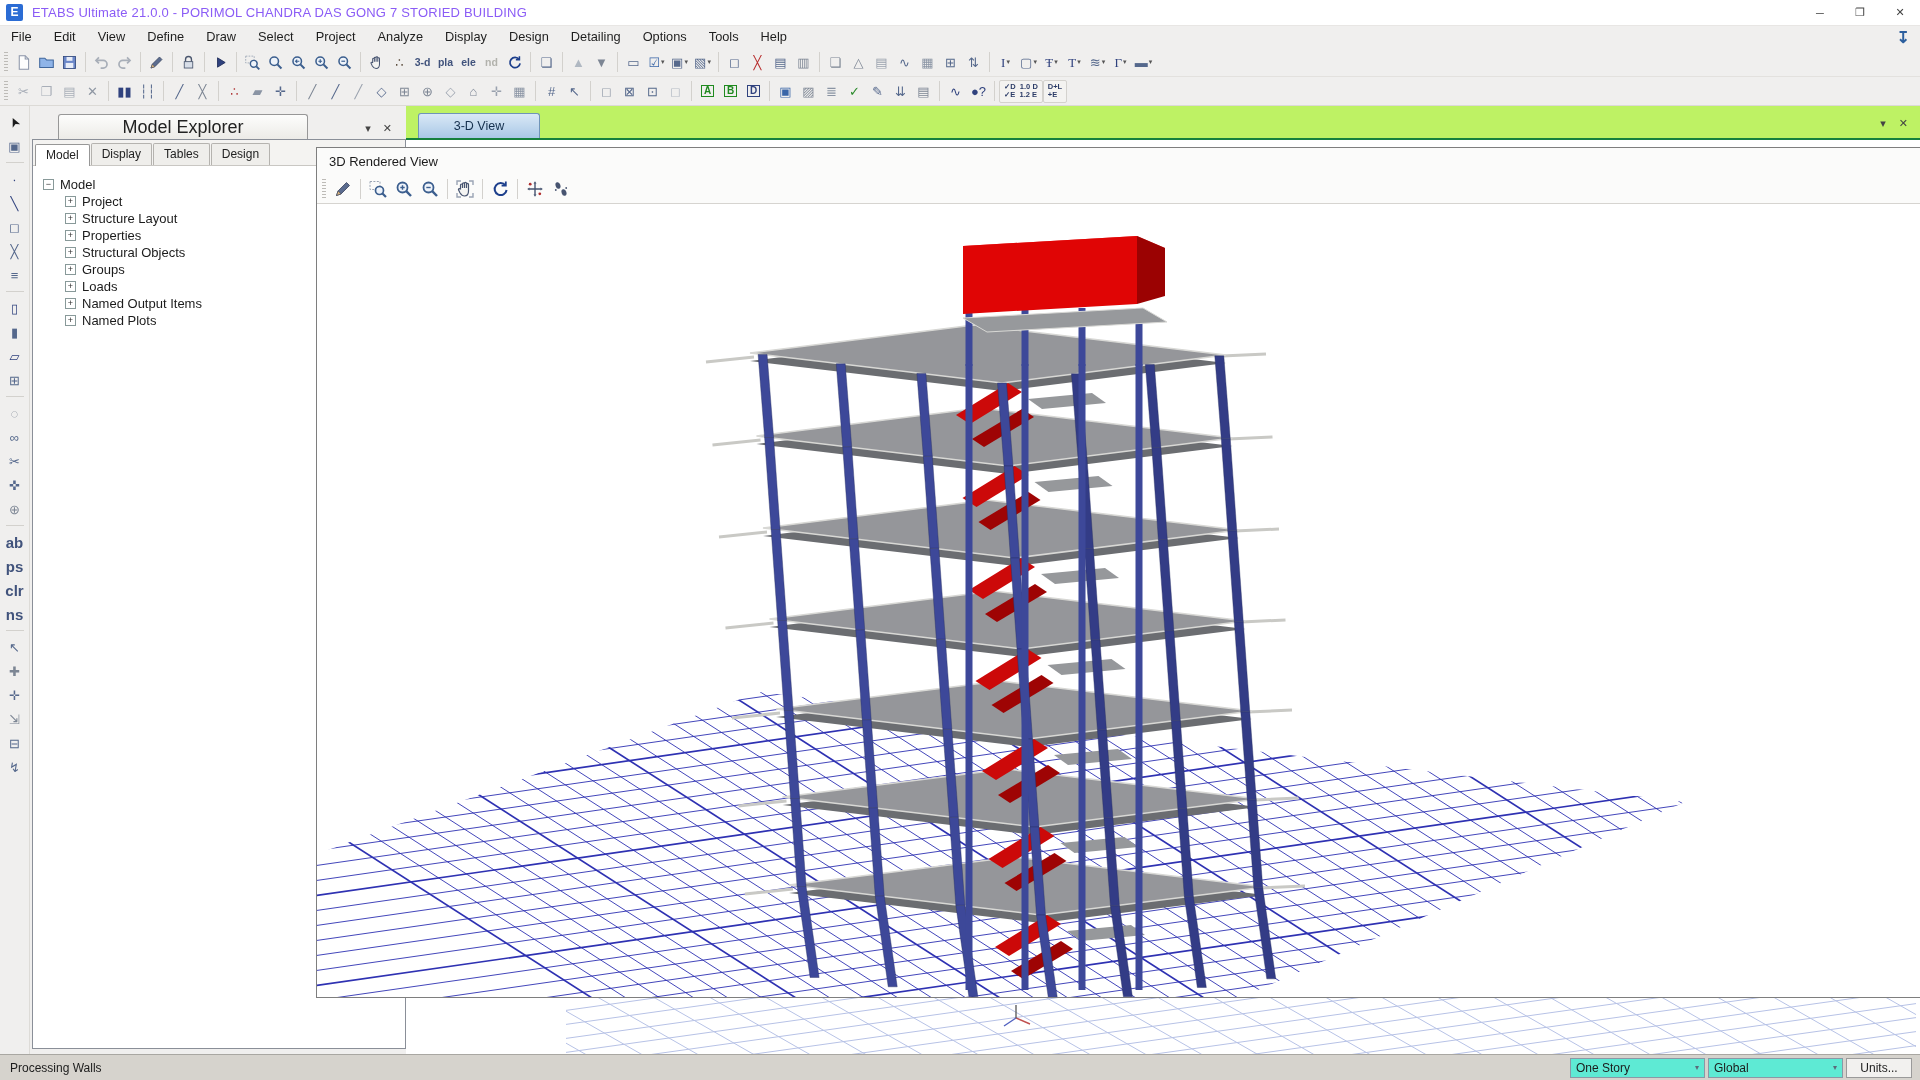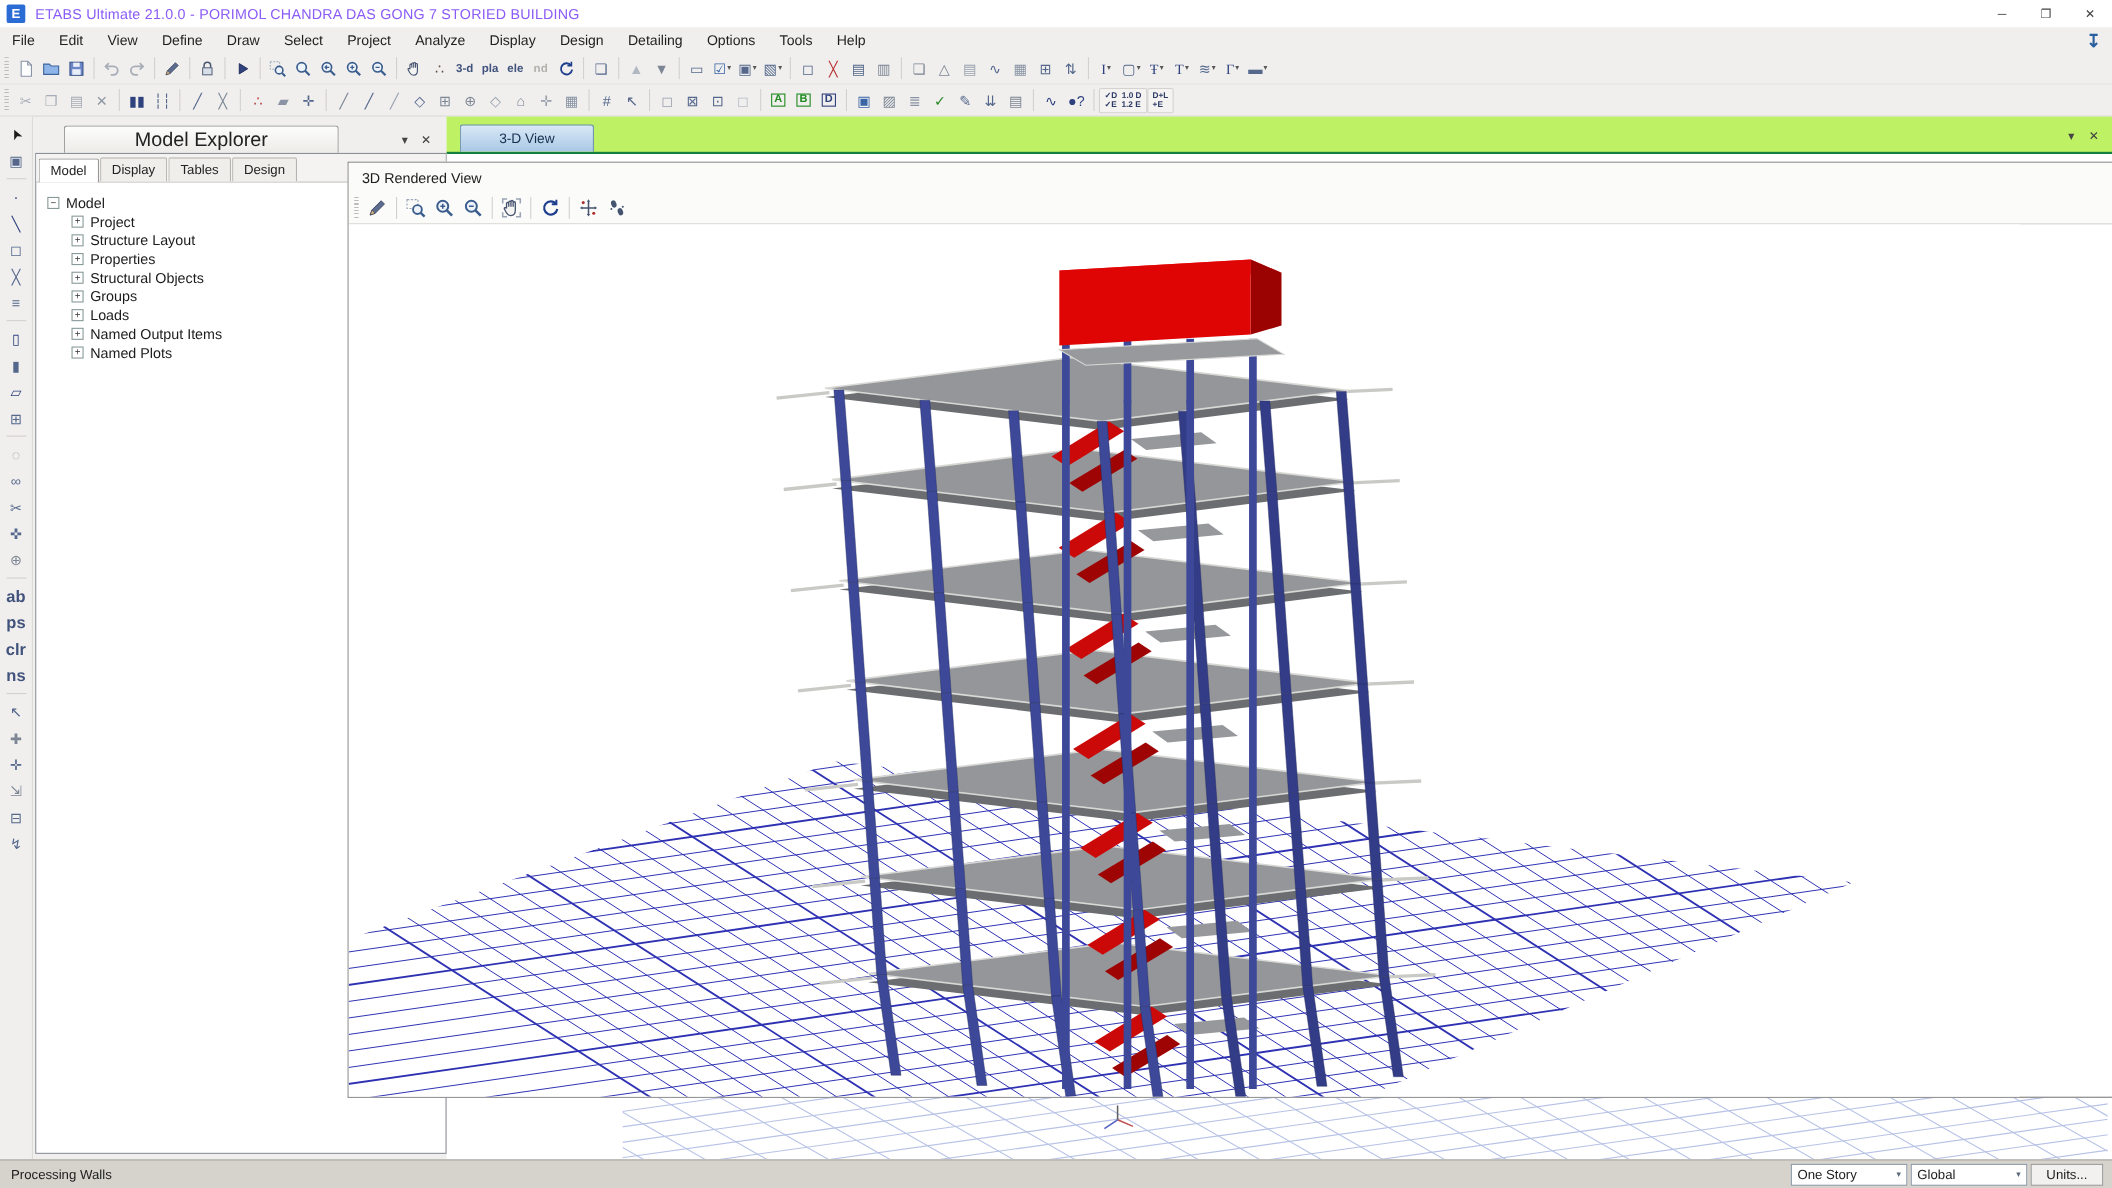--- a/index.html
+++ b/index.html
@@ -93,21 +93,21 @@
               background:#fbfbfa; padding-left:3px; }
   .fw-tools .tb-btn { width:26px; height:25px; }
   .fw-tools .tb-btn svg { width:20px; height:20px; }
   #render-svg { display:block; width:1519px; height:793px; background:#fff; }
 
   
   .statusbar { position:absolute; left:0; bottom:0; width:100%; height:26px; background:#d6d3cd;
                border-top:1px solid #a9a7a2; display:flex; align-items:center; z-index:20; }
   .sb-msg { font-size:12px; color:#1c1c1c; padding-left:10px; }
   .sb-right { margin-left:auto; display:flex; align-items:center; gap:3px; padding-right:8px; }
-  .sb-select { width:106px; height:20px; background:#ffffff; border:1px solid #8a98a6; font-size:12px;
+  .sb-select { width:135px; height:20px; background:#5eead4; border:1px solid #8a98a6; font-size:12px;
                color:#1c1c1c; display:flex; align-items:center; padding:0 5px; }
   .sb-select .caret { margin-left:auto; font-size:8px; color:#5a6a7a; }
   .sb-btn { width:66px; height:20px; background:#f2f1ef; border:1px solid #9a9a9a; font-size:12px;
             color:#1c1c1c; text-align:center; line-height:18px; }
   #symdefs { position:absolute; width:0; height:0; overflow:hidden; }
 </style>
 </head>
 <body>
 
 <svg id="symdefs" aria-hidden="true">

